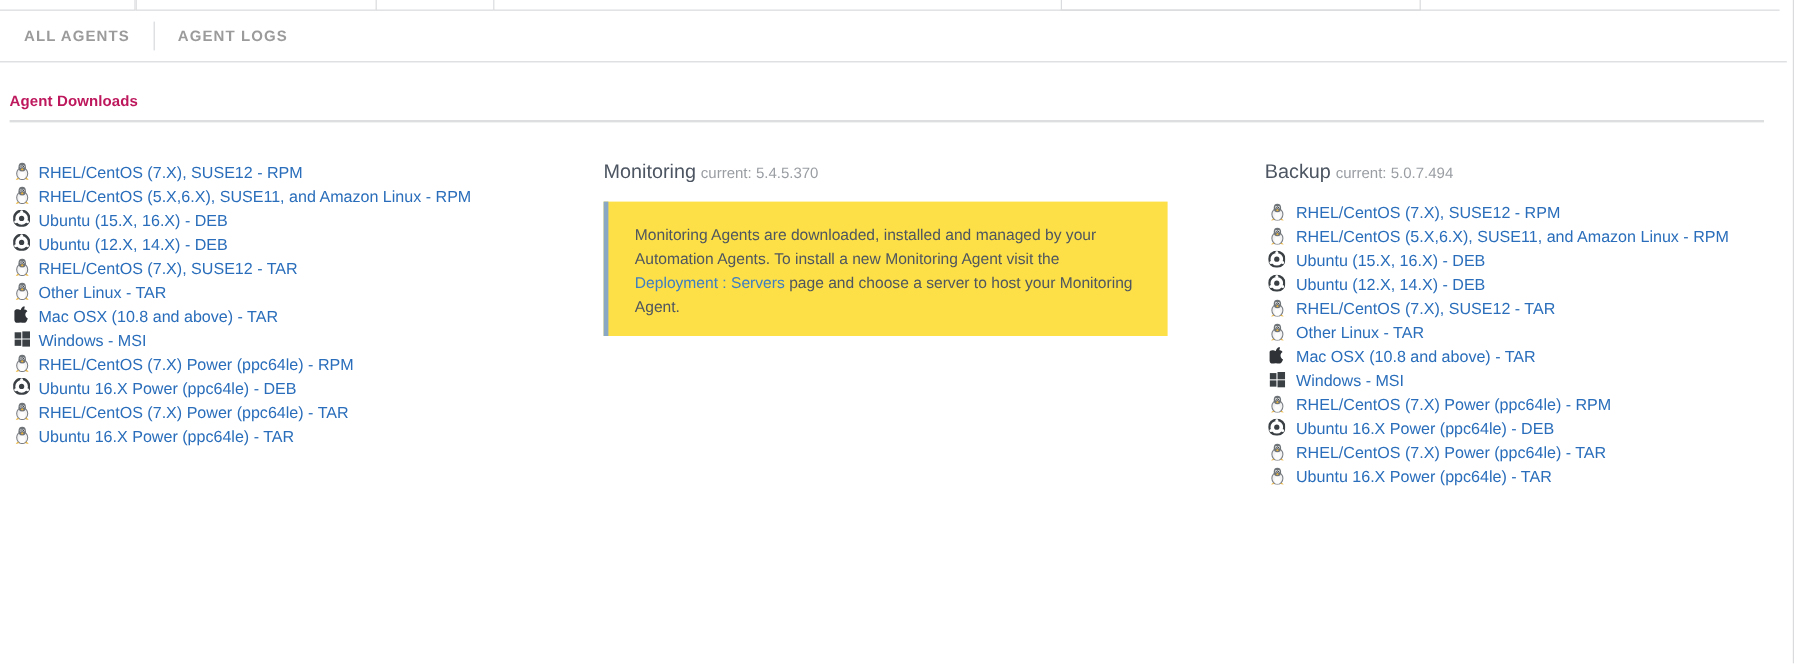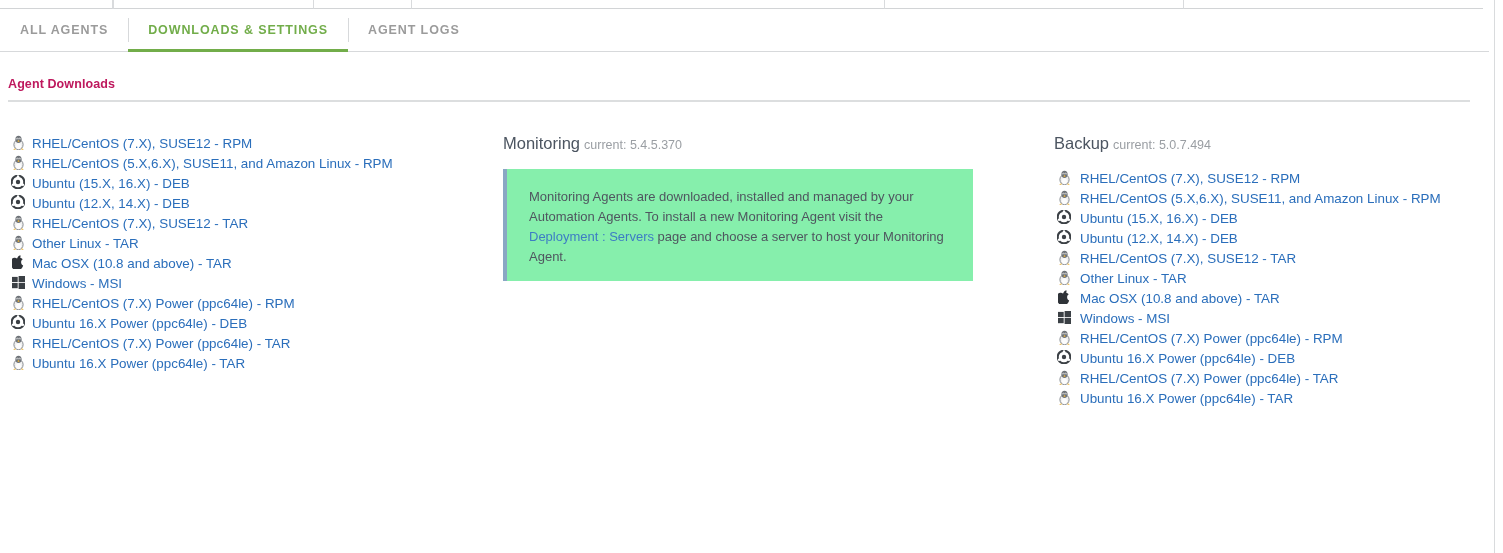--- a/index.html
+++ b/index.html
@@ -93,21 +93,21 @@
     line-height: 19px;
   }
   .col-head .ver {
     font-size: 12.5px;
     color: #9a9ea3;
     margin-left: 4px;
   }
 
   
   .infobox {
-    background: #86efac;
+    background: #fde047;
     border-left: 4px solid #8aa7c4;
     padding: 18px 22px 20px 22px;
     font-size: 13px;
     line-height: 20px;
     color: #4f565f;
   }
   .infobox.monitoring { height: 112px; }
   .infobox.backup { height: 92px; }
   .infobox a { color: #3d7dc4; text-decoration: none; }
 
@@ -148,23 +148,20 @@
 
   <div class="topstub a"></div>
   <div class="topstub b"></div>
   <div class="topstub c"></div>
   <div class="topstub d"></div>
   <div class="topstub e"></div>
 
   <div class="tabbar">
     <div class="tab">
       <span>ALL AGENTS</span>
-    </div>
-    <div class="tab active">
-      <span>DOWNLOADS &amp; SETTINGS</span>
     </div>
     <div class="tab">
       <span>AGENT LOGS</span>
     </div>
   </div>
 
   <div class="page-title">Agent Downloads</div>
   <div class="rule"></div>
 
   <div class="col automation">

